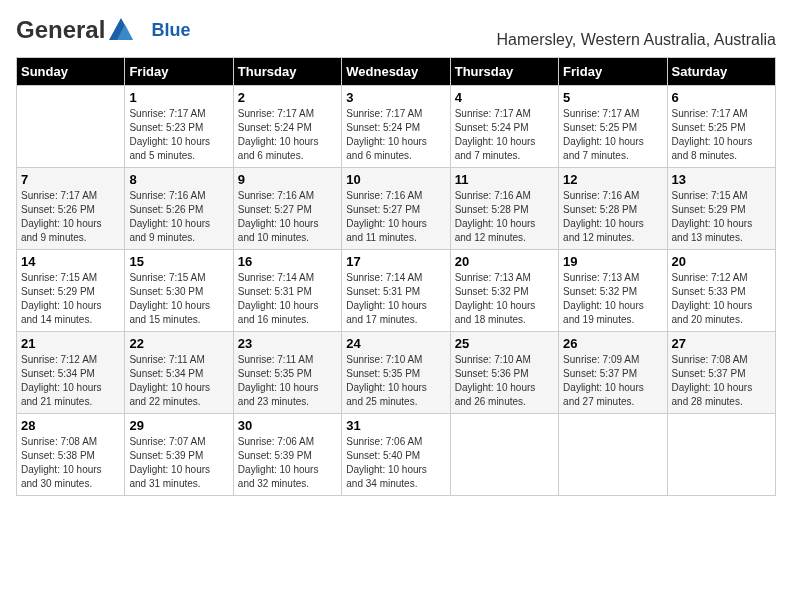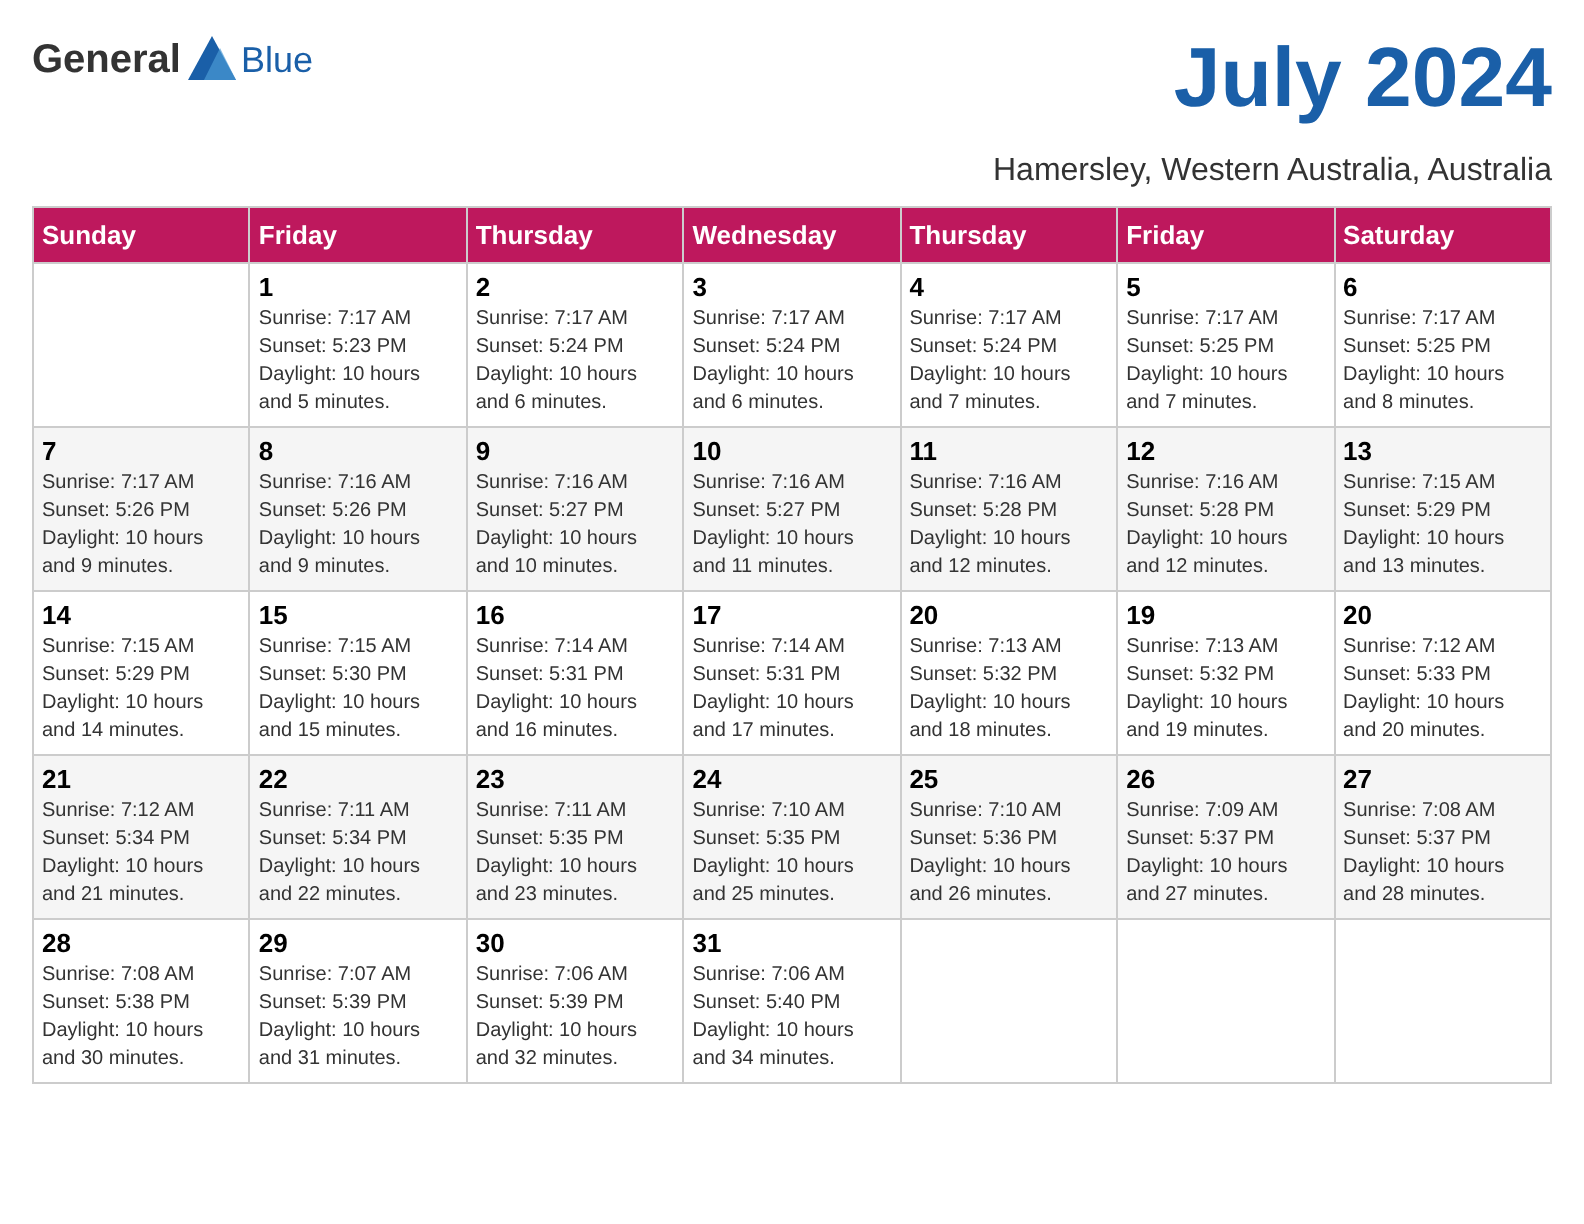--- a/index.html
+++ b/index.html
@@ -14,28 +14,29 @@
       display: flex;
       justify-content: space-between;
       align-items: flex-start;
       margin-bottom: 8px;
     }
     .logo {
       display: flex;
       align-items: center;
     }
     .logo-text-general {
-      font-size: 20px;
+      font-size: 24px;
       font-weight: bold;
       color: #333;
     }
     .logo-text-blue {
       font-size: 18px;
-      font-weight: normal;
+      font-weight: bold;
       color: #1a5fa8;
+      margin-left: 16px;
     }
     .logo-icon {
       width: 28px;
       height: 28px;
       margin-left: 2px;
     }
     .title-block {
       text-align: right;
     }
     .month-title {
@@ -48,21 +49,21 @@
       font-size: 16px;
       color: #333;
       margin-top: 15px;
     }
     .calendar-table {
       width: 100%;
       border-collapse: collapse;
       font-size: 11px;
     }
     .calendar-table th {
-      background-color: #be185d;
+      background-color: #000000;
       color: #fff;
       padding: 6px 4px;
       text-align: left;
       font-size: 13px;
       font-weight: bold;
       border: 1px solid #ccc;
     }
     .calendar-table td {
       border: 1px solid #ccc;
       vertical-align: top;
@@ -96,21 +97,20 @@
   <div class="logo">
     <span class="logo-text-general">General</span>
     <svg class="logo-icon" viewBox="0 0 28 28">
       <polygon points="14,2 26,24 2,24" fill="#1a5fa8"></polygon>
       <polygon points="18,8 26,24 10,24" fill="#4a9ad4" opacity="0.7"></polygon>
     </svg>
     <br>
     <span class="logo-text-blue">Blue</span>
   </div>
   <div class="title-block">
-    <div class="month-title">July 2024</div>
     <div class="location-title">Hamersley, Western Australia, Australia</div>
   </div>
 </div>
 
 <table class="calendar-table">
   <thead>
     <tr id="weekday-header">
     <th>Sunday</th>
         <th>Friday</th>
         <th>Thursday</th>

